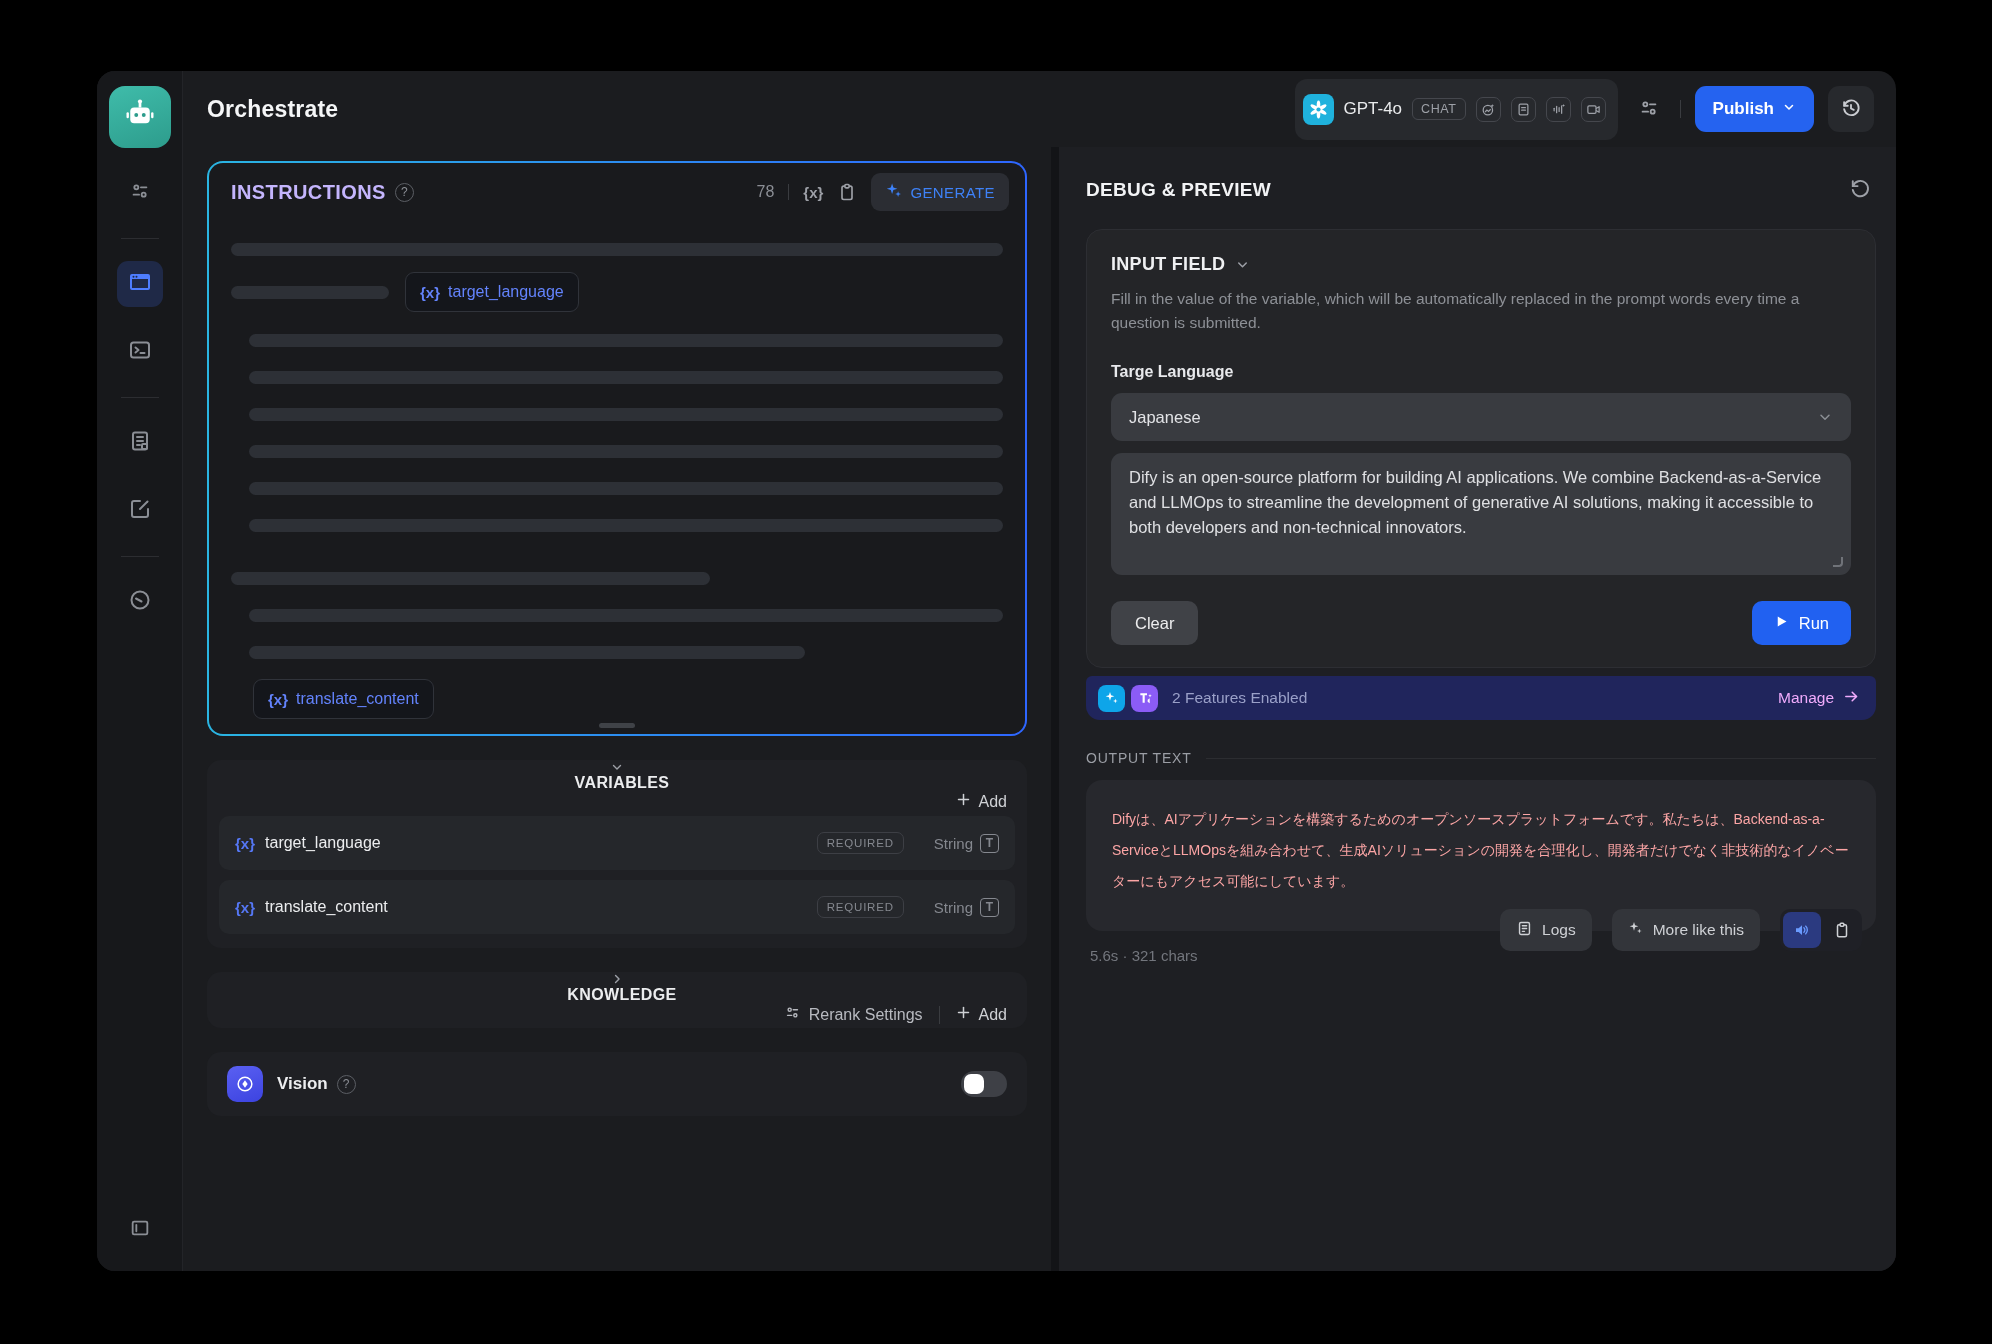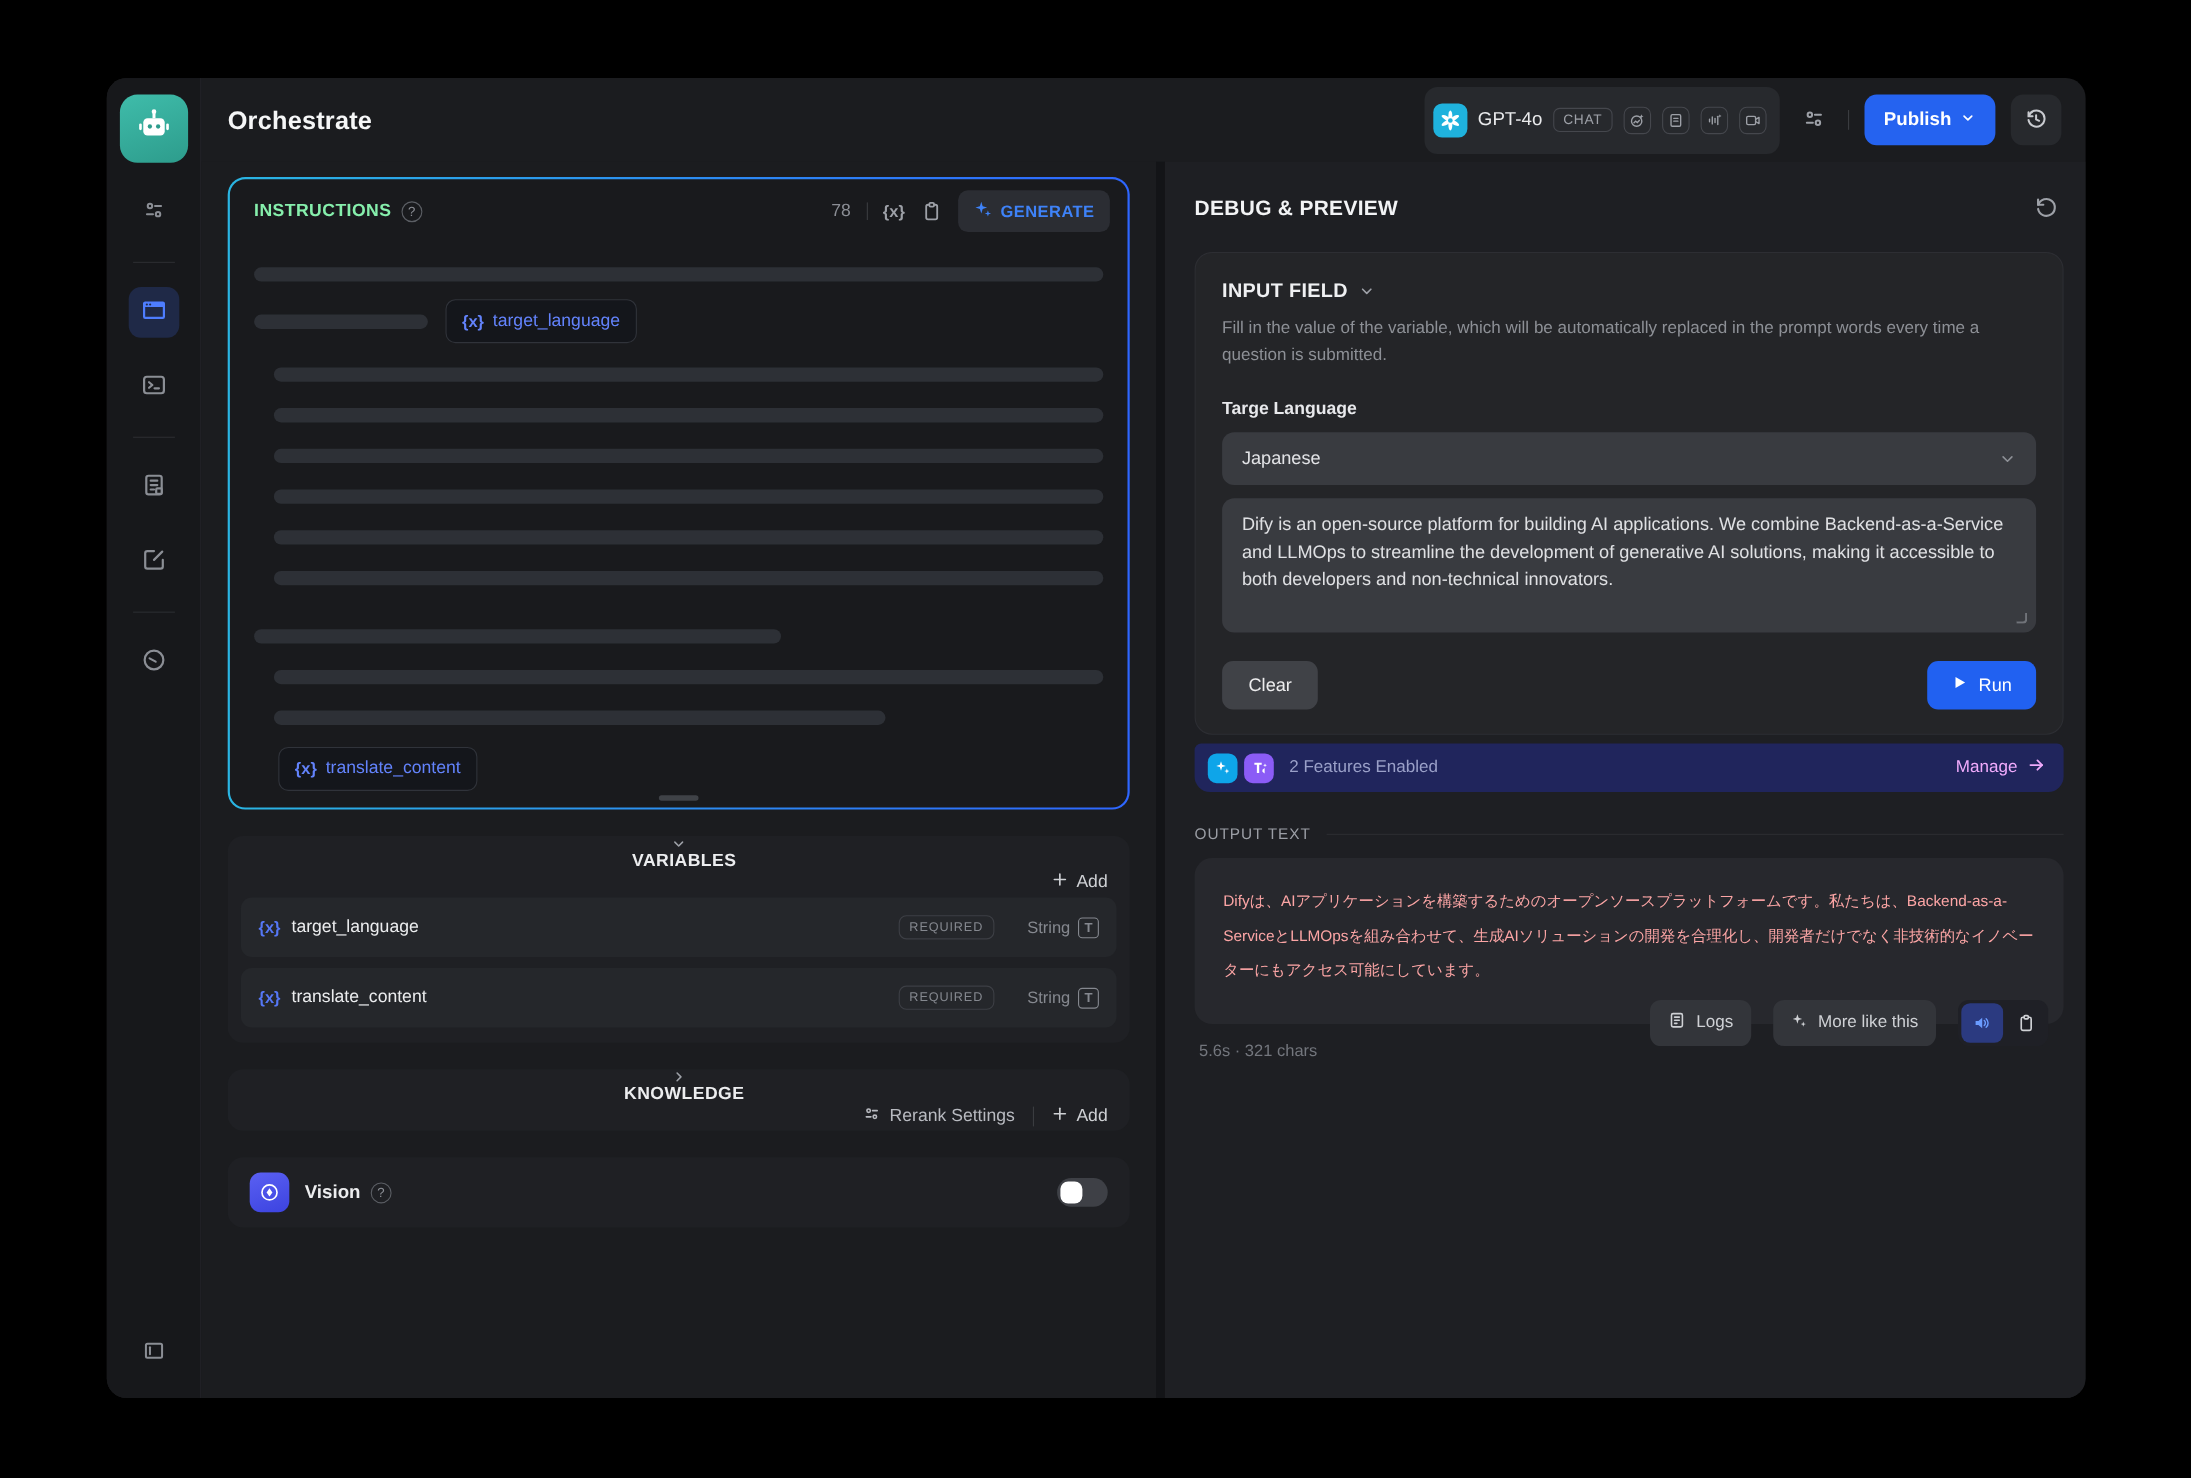--- a/index.html
+++ b/index.html
@@ -47,29 +47,29 @@
   .left-pane { width:868px; flex:0 0 auto; padding:14px 24px 0; background:#1b1c1f; }
   .gutter { width:8px; background:#131417; flex:0 0 auto; }
   .right-pane { flex:1; background:#1e1f23; padding:26px 20px 0 27px; min-width:0; }
 
   
   .instr-wrap { border-radius:16px; padding:2px;
     background:linear-gradient(90deg,#2ab5e2,#2e66ff); }
   .instr { background:#191a1d; border-radius:14px; height:571px; position:relative;
     display:flex; flex-direction:column; }
   .instr-head { height:58px; display:flex; align-items:center; padding:0 16px 0 22px; }
-  .instr-title { color:#86efac; font-size:16px; font-weight:bold; letter-spacing:.4px; }
+  .instr-title { color:#c4b5fd; font-size:20px; font-weight:bold; letter-spacing:.4px; }
   .help-dot { width:19px; height:19px; border:1.5px solid #5b5e64; border-radius:50%; color:#8b8e95;
     font-size:12px; display:inline-flex; align-items:center; justify-content:center; margin-left:9px; }
   .instr-head-right { margin-left:auto; display:flex; align-items:center; gap:14px; }
   .char-count { color:#8b8e95; font-size:16px; }
   .head-div { width:1px; height:16px; background:#3a3c40; }
   .var-glyph { color:#9da0a7; font-size:15px; font-weight:bold; }
   .gen-btn { background:#2b2d33; border:none; border-radius:9px; height:38px; padding:0 14px;
-    display:flex; align-items:center; gap:8px; color:#3e82f8; font-size:15px; font-weight:bold;
+    display:flex; align-items:center; gap:8px; color:#3e82f8; font-size:15px; font-weight:normal;
     letter-spacing:.4px; cursor:pointer; font-family:inherit; }
   .instr-body { padding:22px 22px 0; flex:1; }
   .sk { height:13px; border-radius:7px; background:#2d3036; }
   .sk-row { display:flex; align-items:center; gap:16px; margin-top:16px; }
   .tok { background:#14161b; border:1px solid #30333a; border-radius:9px; height:40px;
     display:inline-flex; align-items:center; gap:8px; padding:0 14px; color:#6383fc; font-size:16px;
     cursor:pointer; }
   .tok .tk-sym { font-weight:bold; font-size:15px; }
   .drag-handle { position:absolute; bottom:6px; left:50%; transform:translateX(-50%);
     width:36px; height:5px; border-radius:3px; background:#3f4247; }

